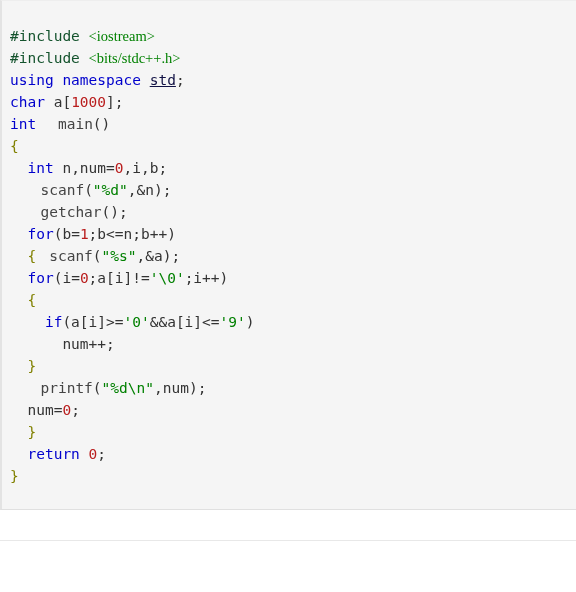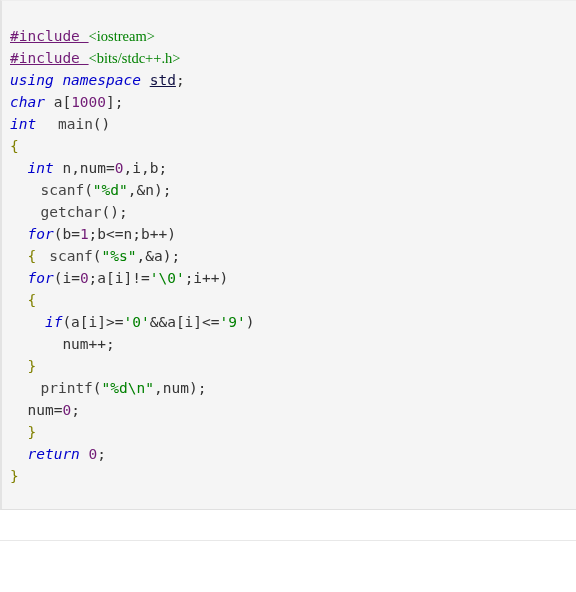--- a/index.html
+++ b/index.html
@@ -36,27 +36,27 @@
     font-size: 14.5px;
     line-height: 22px;
     white-space: pre;
     color: #333333;
     letter-spacing: 0px;
   }
 
   .ln { display: block; height: 22px; }
 
   
-  .pre  { color: #701a75; text-decoration: underline; }      
+  .pre  { color: #14532d; }      
   .inc  { color: #008000; font-family: Liberation Serif, serif; }      
-  .kw   { color: #0000cc; font-style: italic; }      
+  .kw   { color: #0000cc; }      
   .id   { color: #111144; text-decoration: underline; }      
   .fn   { color: #444444; margin-left: 13px; }      
   .str  { color: #008000; }      
-  .num  { color: #701a75; }      
+  .num  { color: #b91c1c; }      
   .br   { color: #808000; }      
   .plain{ color: #333333; }      
 
   #white-gap {
     position: absolute;
     left: 0;
     top: 510px;
     width: 576px;
     height: 30px;
     background: #ffffff;

